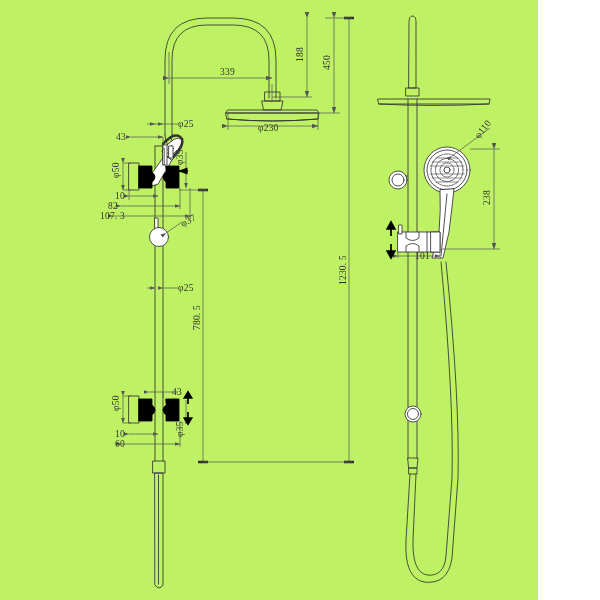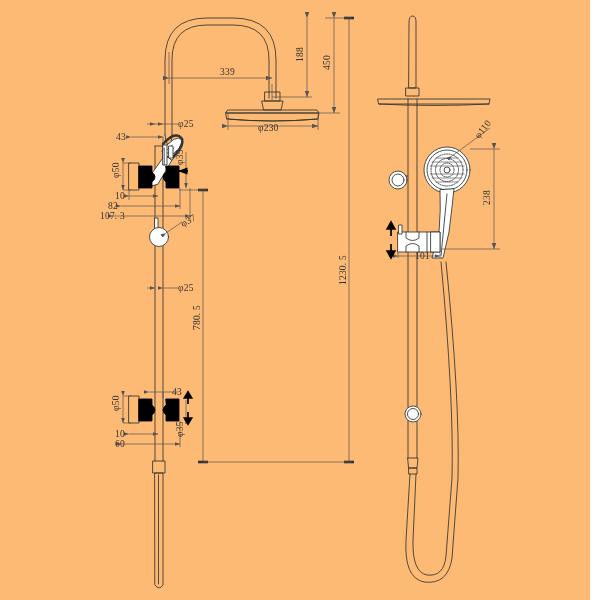--- a/index.html
+++ b/index.html
@@ -1,19 +1,19 @@
 <!DOCTYPE html>
 <html><head>
 <meta charset="utf-8">
 <style>
   html,body{margin:0;padding:0;background:#ffffff;}
   #stage{
     position:relative;
-    width:590px;height:600px;
-    background:#fdba74;
+    width:538px;height:600px;
+    background:#bef264;
     font-family:"Liberation Serif", serif;
     overflow:hidden;
   }
   #stage svg{position:absolute;left:0;top:0;width:600px;height:600px;}
   .dimtxt{
     font-family:"Liberation Serif", serif;
     font-size:9.5px;
     fill:#333333;
     letter-spacing:.2px;
   }

